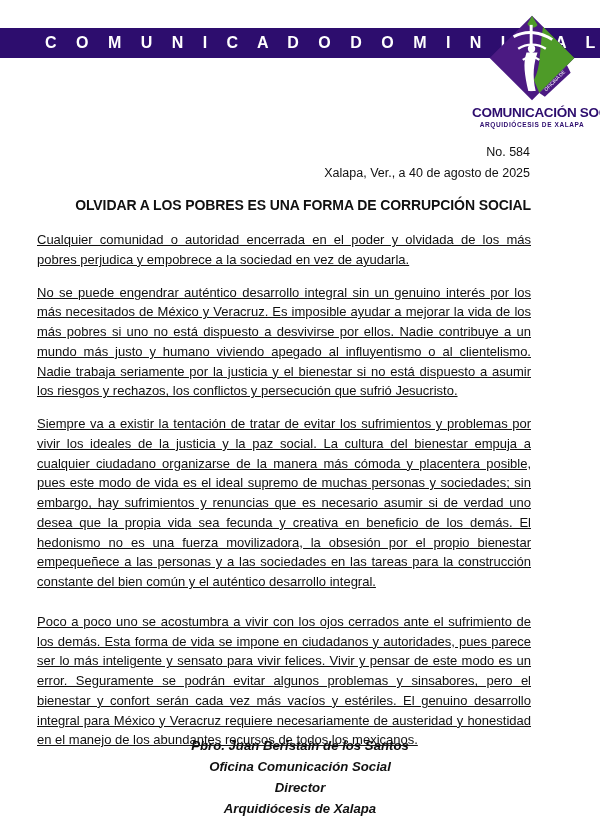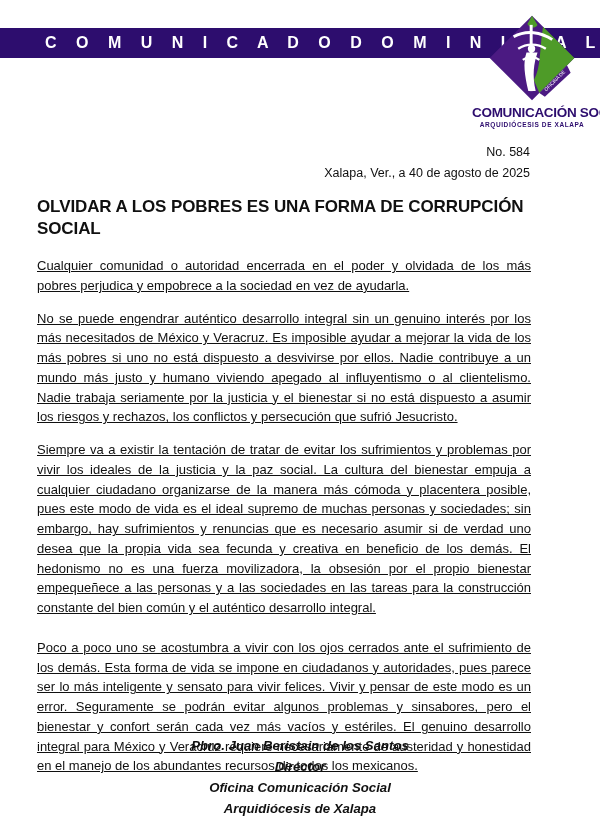--- a/index.html
+++ b/index.html
@@ -90,22 +90,22 @@
   .meta div { white-space: nowrap; }
 
   
   .doc {
     position: absolute;
     left: 37px;
     top: 196px;
     width: 494px;
   }
   .doc-title {
-    text-align: left;
-    font-size: 17px;
+    text-align: right;
+    font-size: 14px;
     font-weight: bold;
     letter-spacing: -0.1px;
     margin: 0 0 16px 0;
     line-height: 1.3;
   }
   .para {
     text-align: justify;
     font-size: 13px;
     line-height: 1.52;
     margin: 0 0 13px 0;
@@ -175,16 +175,16 @@
   <h1 class="doc-title">OLVIDAR A LOS POBRES ES UNA FORMA DE CORRUPCIÓN SOCIAL</h1>
 
   <p class="para">Cualquier comunidad o autoridad encerrada en el poder y olvidada de los más pobres perjudica y empobrece a la sociedad en vez de ayudarla.</p>
   <p class="para">No se puede engendrar auténtico desarrollo integral sin un genuino interés por los más necesitados de México y Veracruz. Es imposible ayudar a mejorar la vida de los más pobres si uno no está dispuesto a desvivirse por ellos. Nadie contribuye a un mundo más justo y humano viviendo apegado al influyentismo o al clientelismo. Nadie trabaja seriamente por la justicia y el bienestar si no está dispuesto a asumir los riesgos y rechazos, los conflictos y persecución que sufrió Jesucristo.</p>
   <p class="para">Siempre va a existir la tentación de tratar de evitar los sufrimientos y problemas por vivir los ideales de la justicia y la paz social. La cultura del bienestar empuja a cualquier ciudadano organizarse de la manera más cómoda y placentera posible, pues este modo de vida es el ideal supremo de muchas personas y sociedades; sin embargo, hay sufrimientos y renuncias que es necesario asumir si de verdad uno desea que la propia vida sea fecunda y creativa en beneficio de los demás. El hedonismo no es una fuerza movilizadora, la obsesión por el propio bienestar empequeñece a las personas y a las sociedades en las tareas para la construcción constante del bien común y el auténtico desarrollo integral.</p>
   <p class="para">Poco a poco uno se acostumbra a vivir con los ojos cerrados ante el sufrimiento de los demás. Esta forma de vida se impone en ciudadanos y autoridades, pues parece ser lo más inteligente y sensato para vivir felices. Vivir y pensar de este modo es un error. Seguramente se podrán evitar algunos problemas y sinsabores, pero el bienestar y confort serán cada vez más vacíos y estériles. El genuino desarrollo integral para México y Veracruz requiere necesariamente de austeridad y honestidad en el manejo de los abundantes recursos de todos los mexicanos.</p>
 </div>
 
 <div class="signature">
   <div class="sig-line">Pbro. Juan Beristain de los Santos</div>
+  <div class="sig-line">Oficina Comunicación Social</div>
   <div class="sig-line">Director</div>
-  <div class="sig-line">Oficina Comunicación Social</div>
   <div class="sig-line">Arquidiócesis de Xalapa</div>
 </div>
 
 </body></html>

